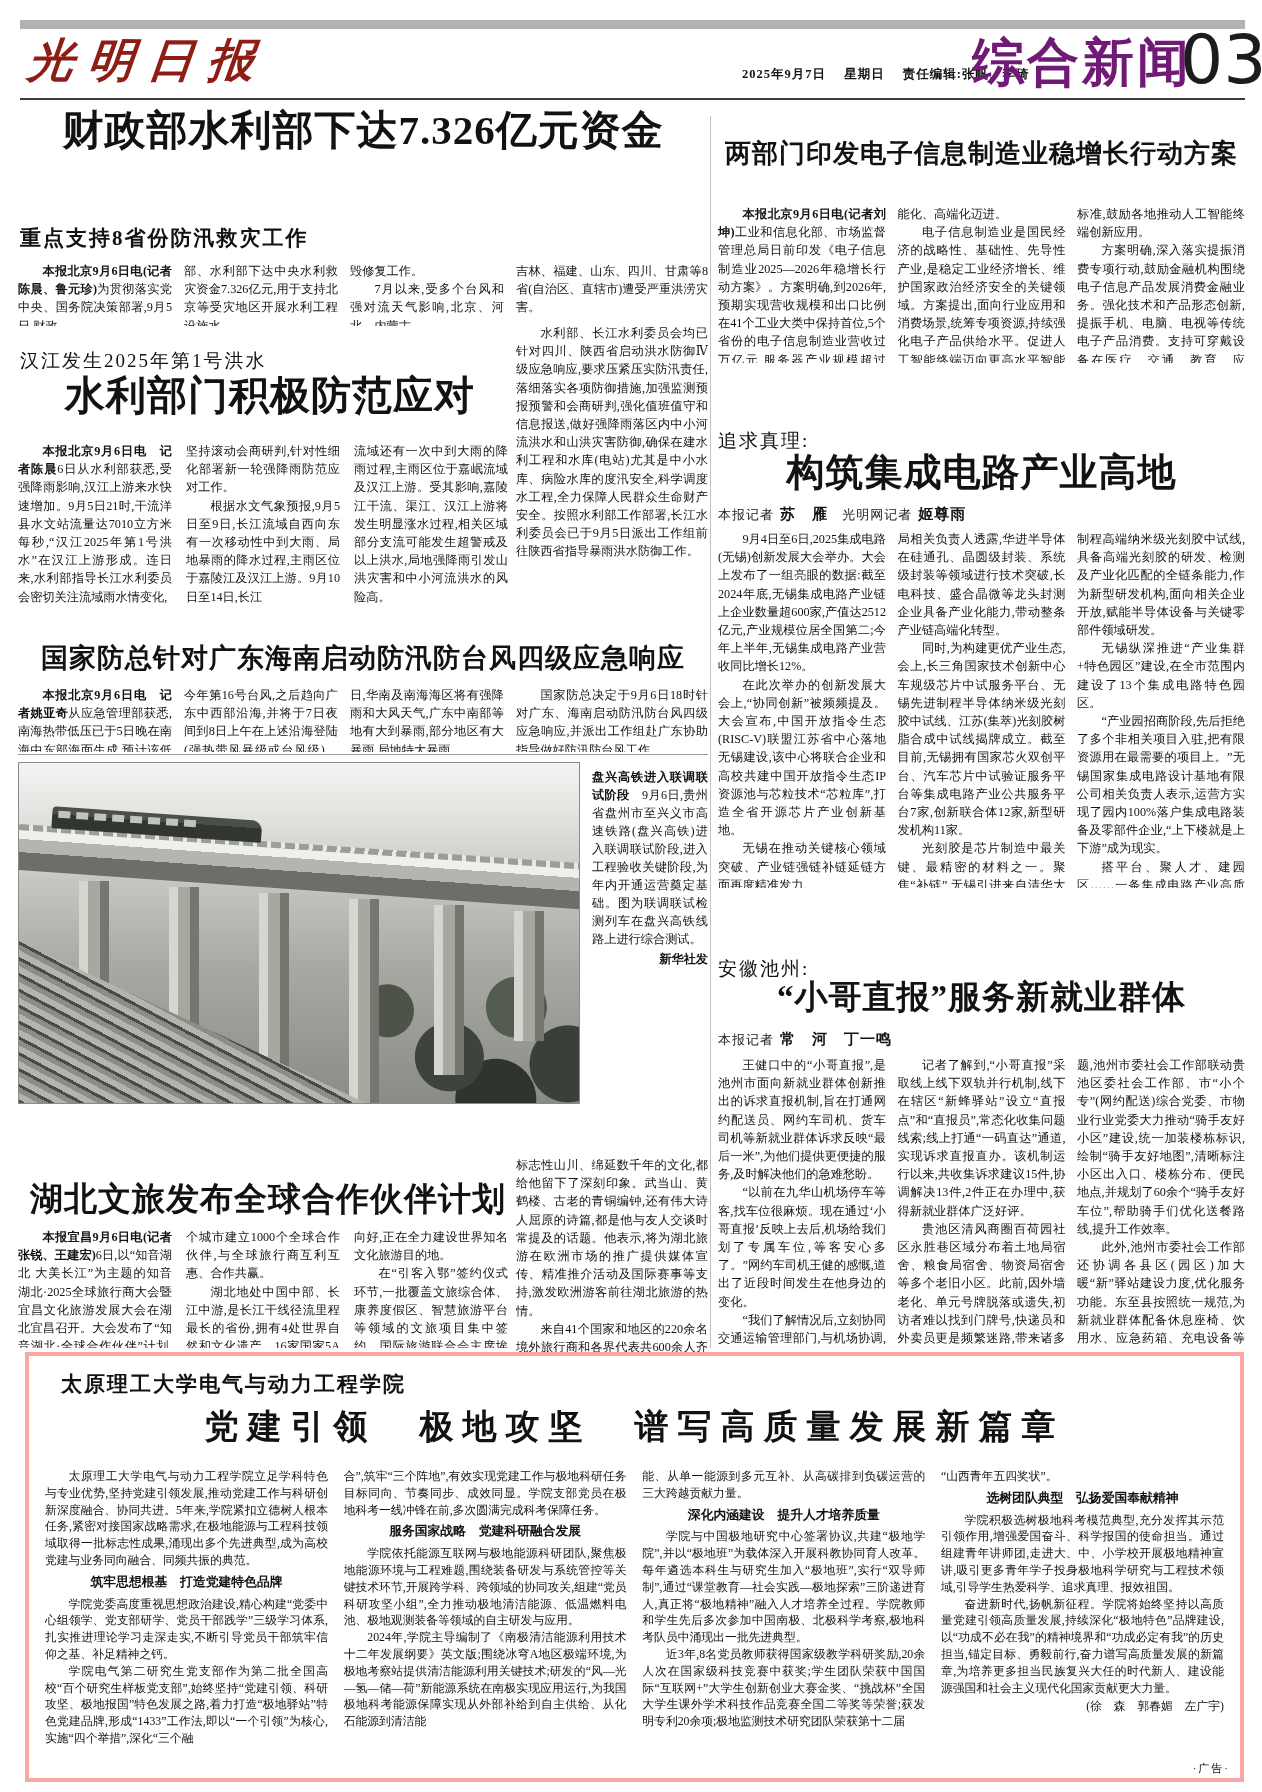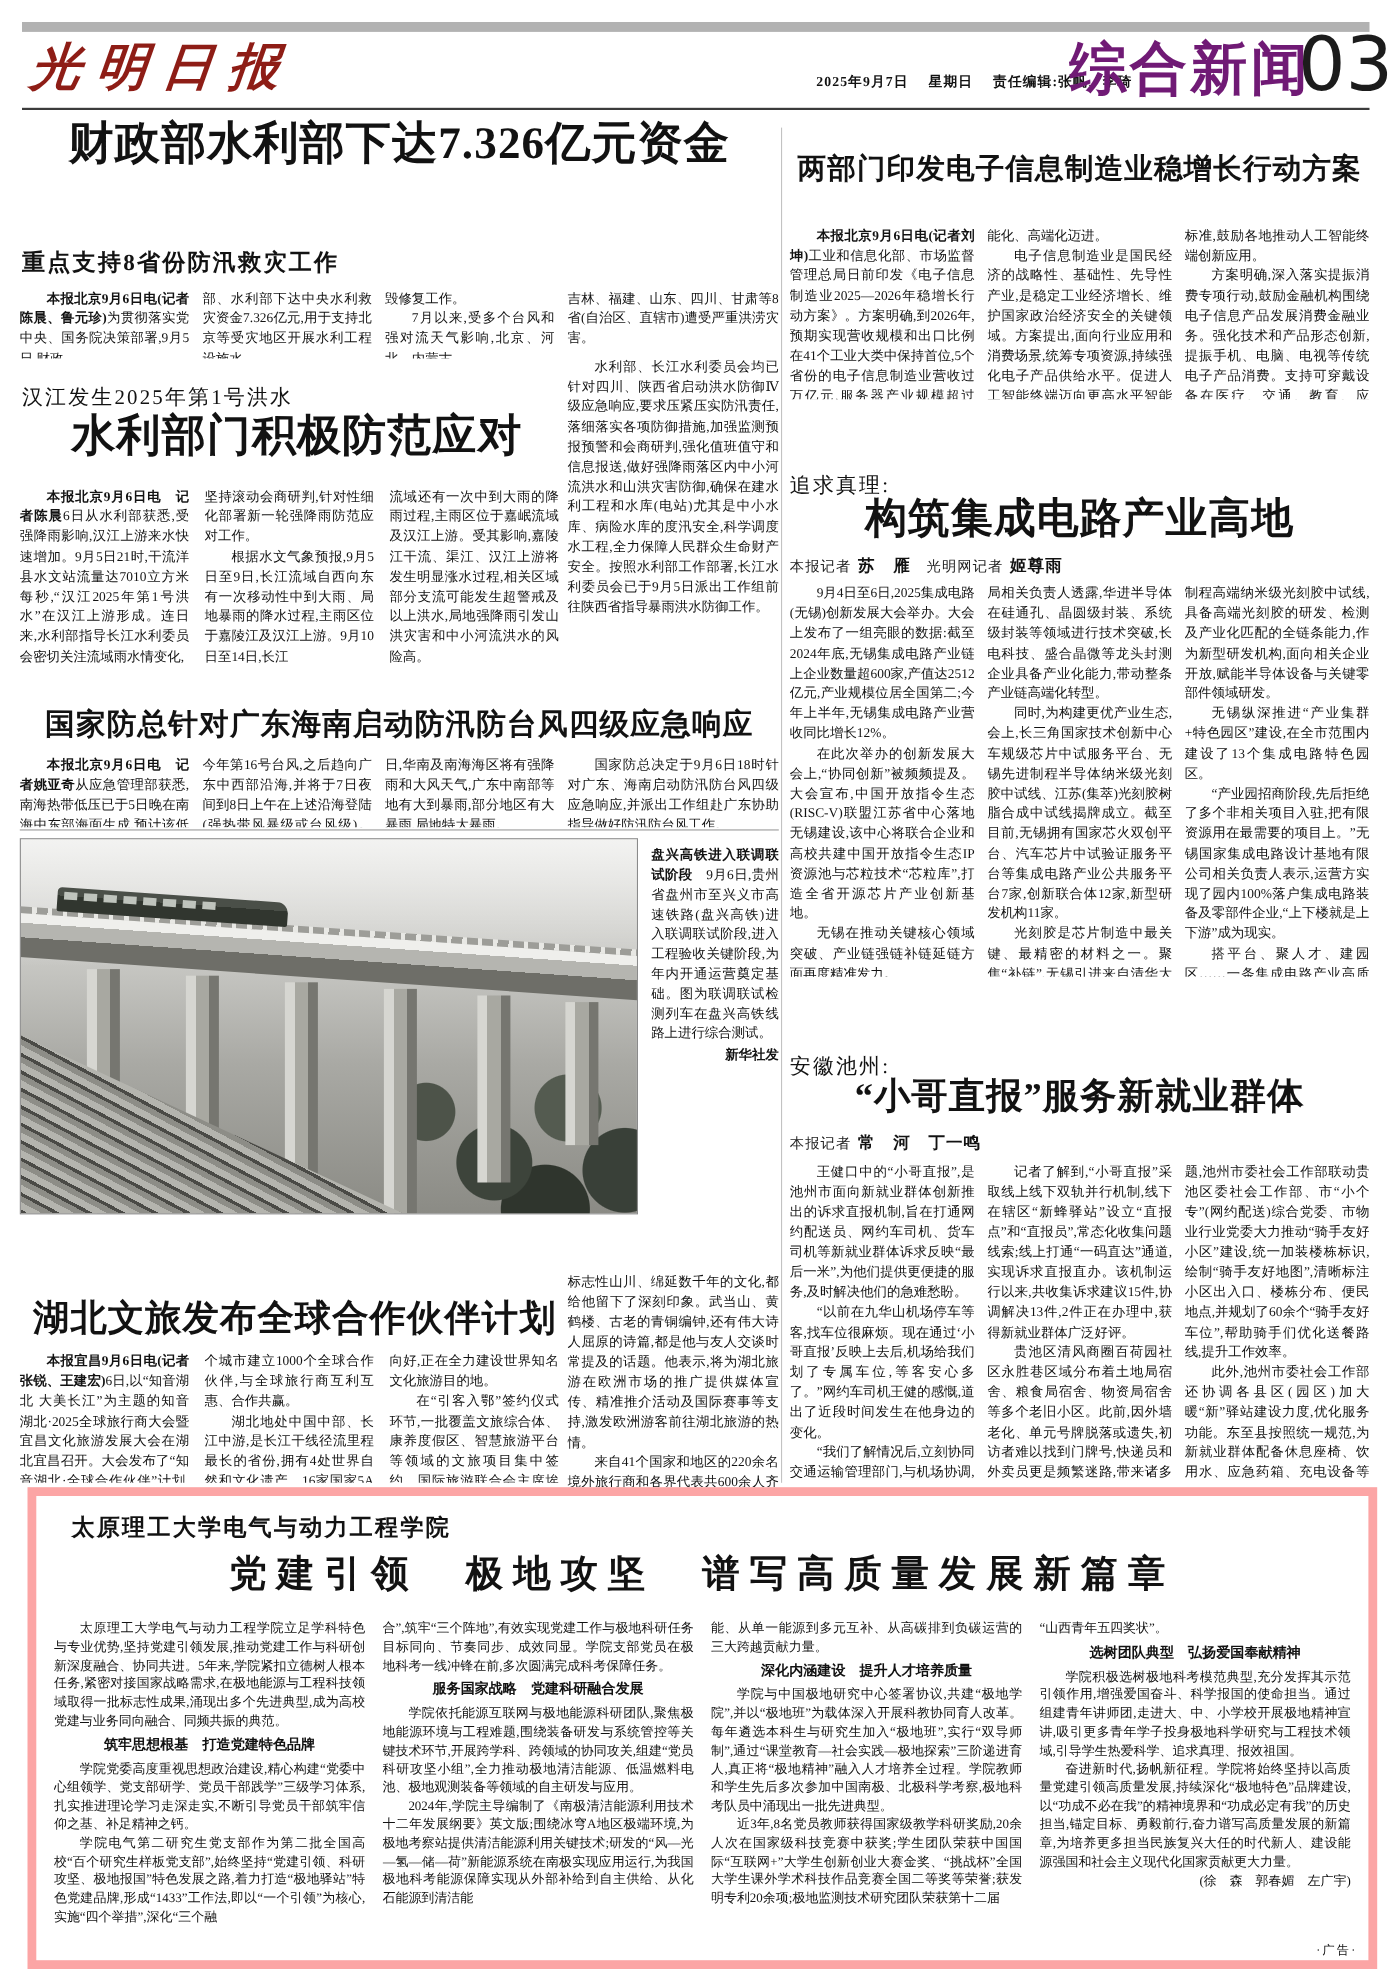--- a/index.html
+++ b/index.html
@@ -37,21 +37,21 @@
   .train i{position:absolute;top:4px;width:12px;height:7px;background:#bfc4bd;}
   .pier{position:absolute;width:30px;background:linear-gradient(90deg,#d6d6d1 0 30%,#a8a8a1 30% 70%,#767670 70% 100%);}
   .tracks{position:absolute;left:0;bottom:0;width:62%;height:58%;clip-path:polygon(0 18%,100% 100%,0 100%);background:repeating-linear-gradient(28deg,#4a4a46 0 3px,#b4b4ae 3px 9px,#8d8d87 9px 14px);}
   .trees{position:absolute;right:-20px;bottom:-14px;width:46%;height:52%;background:radial-gradient(circle at 18% 40%,#4d5349 0 26px,transparent 27px),radial-gradient(circle at 42% 66%,#3d443b 0 34px,transparent 35px),radial-gradient(circle at 68% 38%,#545b50 0 30px,transparent 31px),radial-gradient(circle at 88% 70%,#394038 0 38px,transparent 39px),radial-gradient(circle at 60% 90%,#2f352d 0 40px,transparent 41px);}
   .haze{position:absolute;left:0;top:0;width:100%;height:34%;background:linear-gradient(180deg,rgba(255,255,255,.65),rgba(255,255,255,0));}
   
   .caption{left:592px;top:768px;width:116px;height:278px;overflow:hidden;font-size:12.2px;line-height:18px;text-align:justify;}
   .caption b{font-weight:900;}
   .credit{text-align:right;font-weight:900;margin-top:2px;}
   
-  .adbox{left:25px;top:1352px;width:1211px;height:422px;border:8px solid #fca5a5;background:#fff;}
+  .adbox{left:25px;top:1352px;width:1211px;height:422px;border:4px solid #fca5a5;background:#fff;}
   .ad-org{position:absolute;left:32px;top:14px;font-size:21px;font-weight:900;letter-spacing:2px;}
   .ad-head{position:absolute;left:0;top:48px;width:100%;text-align:center;font-size:34px;font-weight:900;letter-spacing:9px;}
   .ad-cols{position:absolute;left:16px;top:112px;width:1179px;height:296px;display:flex;justify-content:space-between;overflow:hidden;}
   .ad-col{width:283px;flex:none;overflow:hidden;text-align:justify;font-size:11.8px;line-height:16.8px;}
   .ad-col p{margin:0;text-indent:2em;}
   .ad-col p.ni{text-indent:0;}
   .ad-sub{text-align:center;font-weight:900;font-size:12.8px;margin:5px 0;}
   .sig{text-align:right;font-size:11.8px;margin-top:2px;}
   .ad-mark{position:absolute;right:10px;bottom:2px;font-size:11px;letter-spacing:2px;}
 </style>

